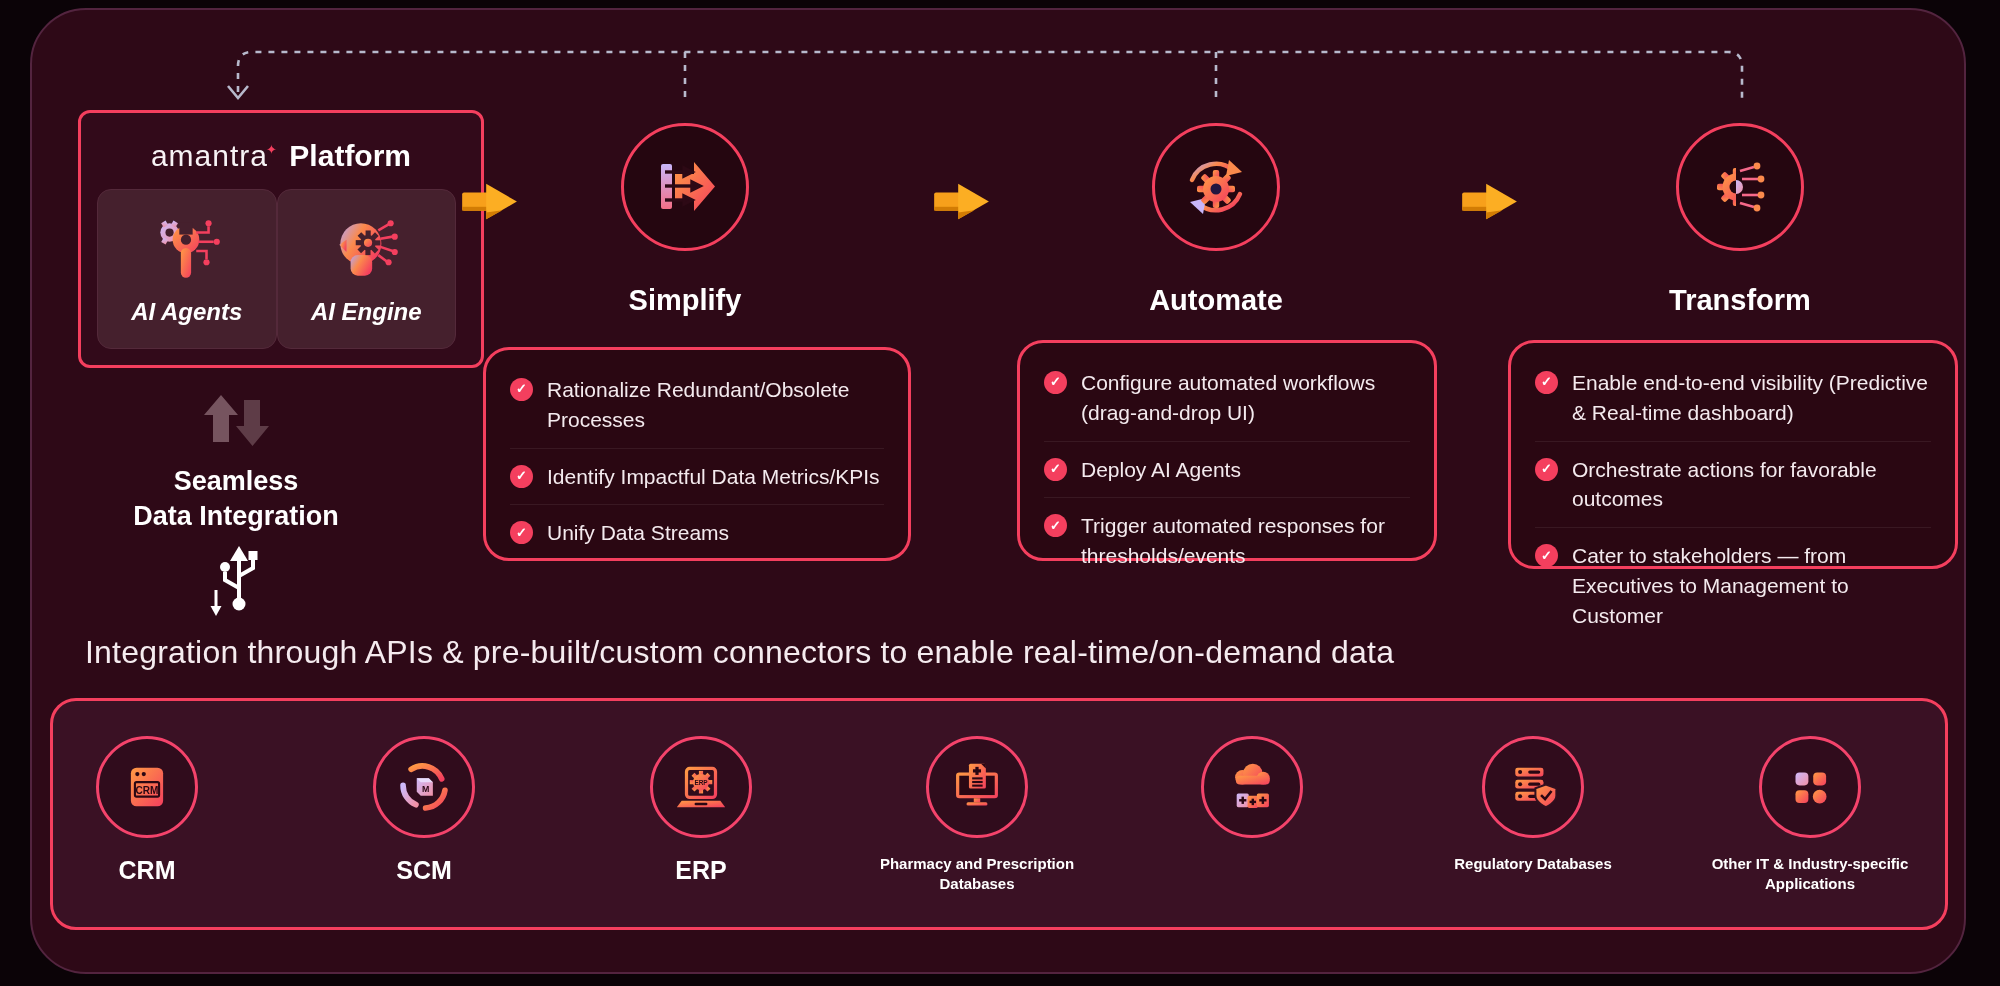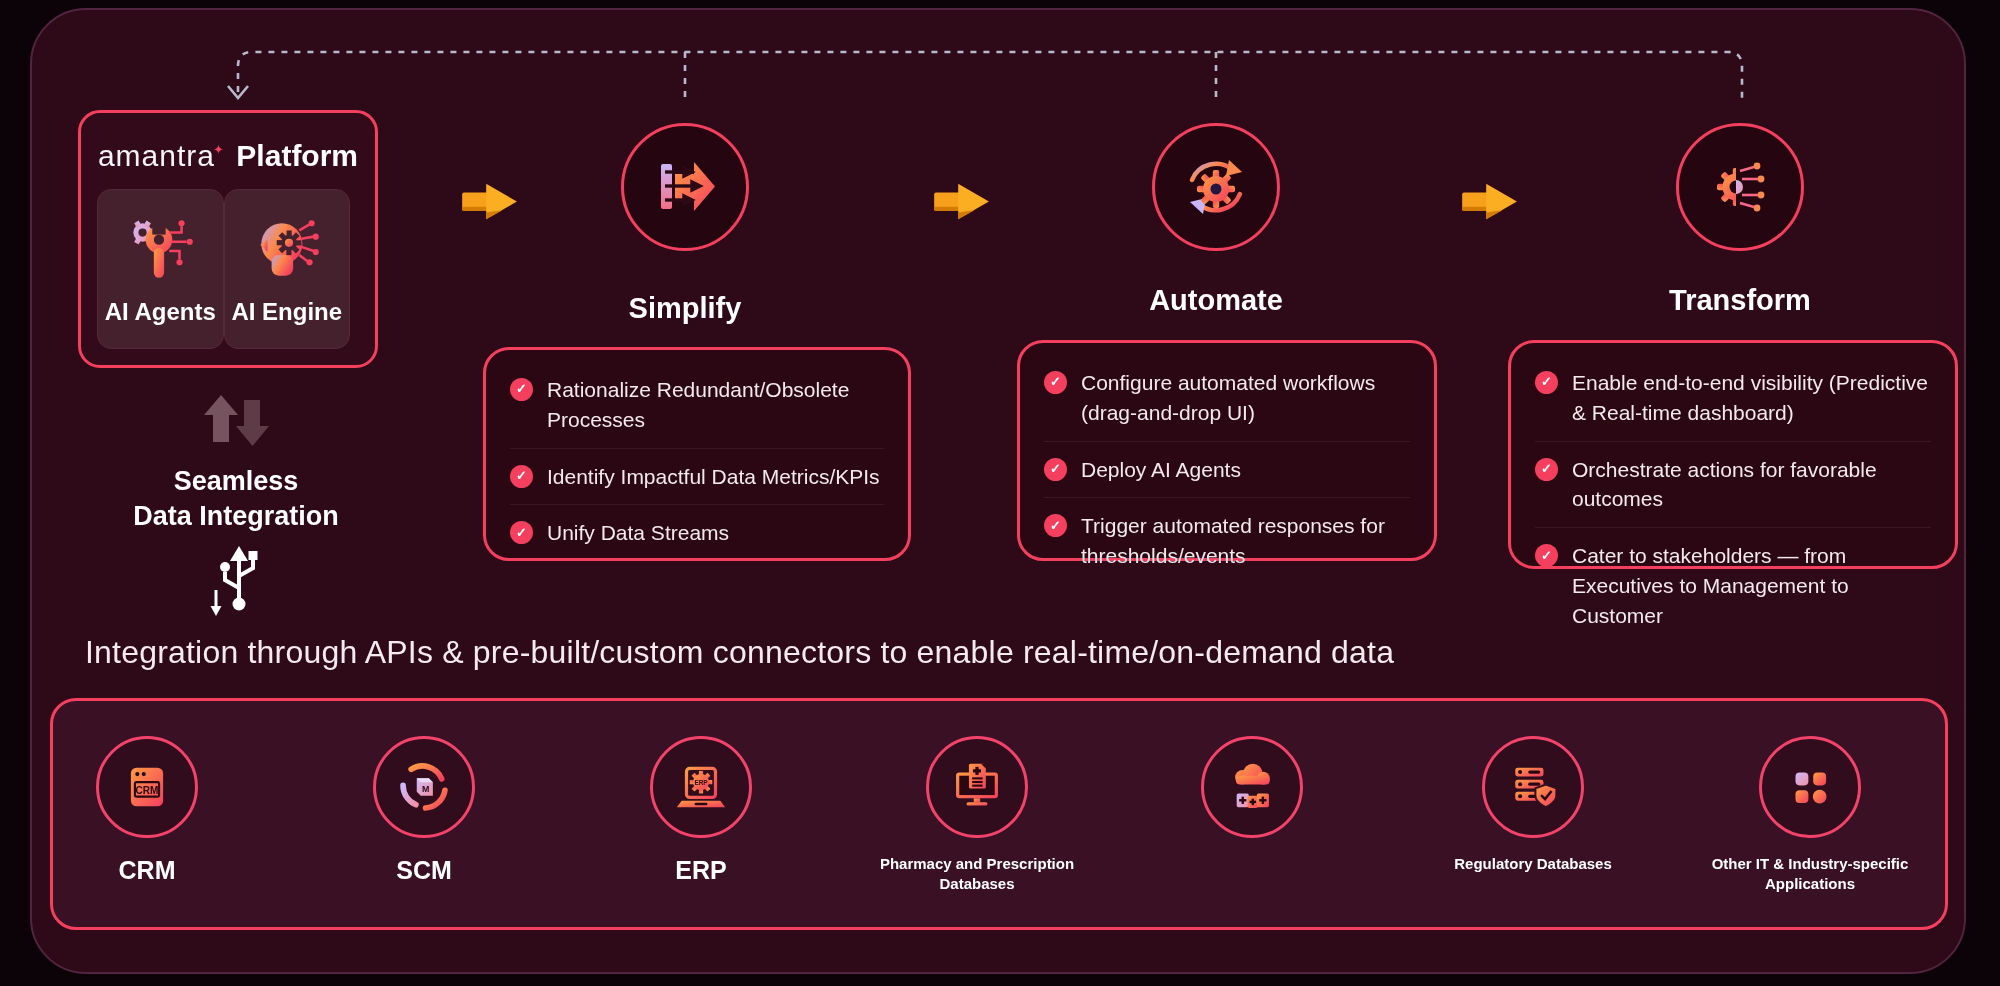--- a/index.html
+++ b/index.html
@@ -5,27 +5,27 @@
   html,body{margin:0;padding:0;background:#0b0307;}
   .stage{position:relative;width:2000px;height:986px;font-family:"Liberation Sans",sans-serif;overflow:hidden;}
   .frame{position:absolute;left:30px;top:8px;width:1936px;height:966px;border-radius:56px;
          background:#2e0917;border:2px solid #53243f;box-sizing:border-box;}
   svg{display:block;}
 
   
   .connector{position:absolute;left:0;top:0;pointer-events:none;}
 
   
-  .platform-box{position:absolute;left:78px;top:110px;width:300px;height:258px;background:#320a1a;
-    border:3px solid #f43f5e;border-radius:22px;box-sizing:border-box;}
+  .platform-box{position:absolute;left:78px;top:110px;width:406px;height:258px;background:#320a1a;
+    border:3px solid #f43f5e;border-radius:12px;box-sizing:border-box;}
   .platform-title{position:absolute;top:26px;left:0;right:0;text-align:center;color:#fff;white-space:nowrap;}
   .logo{font-size:30px;font-weight:400;letter-spacing:1px;color:#f7f3f5;}
   .spark{font-size:13px;color:#f43f5e;position:relative;top:-12px;left:-2px;}
   .ptitle{font-size:30px;font-weight:700;margin-left:6px;}
-  .pcards{position:absolute;left:16px;right:25px;bottom:16px;display:flex;gap:0;}
+  .pcards{position:absolute;left:16px;right:25px;bottom:16px;display:flex;gap:0;font-style:italic;}
   .pcard{flex:1;height:158px;background:#45202d;border:1px solid #54293a;border-radius:14px;
     display:flex;flex-direction:column;align-items:center;justify-content:center;gap:8px;}
   .pcard-label{font-size:24px;font-weight:700;color:#fff;}
 
   
   .updown{position:absolute;left:194px;top:388px;}
   .seamless{position:absolute;left:86px;top:464px;width:300px;text-align:center;color:#fff;
     font-size:27px;font-weight:700;line-height:1.3;}
   .usb{position:absolute;left:208px;top:540px;}
   .api-sentence{position:absolute;left:85px;top:634px;font-size:32px;color:#f5ebef;letter-spacing:.2px;}
@@ -260,21 +260,21 @@
       </g>
       <g fill="#fb8a4c">
         <circle cx="55" cy="17" r="3.4"></circle>
           <circle cx="59" cy="30" r="3.4"></circle>
         <circle cx="59" cy="46" r="3.4"></circle>
           <circle cx="55" cy="59" r="3.4"></circle>
       </g>
     </svg>
   </div>
 
-  <div class="stage-label" style="left:535px;top:292px">Simplify</div>
+  <div class="stage-label" style="left:535px;top:284px">Simplify</div>
   <div class="stage-label" style="left:1066px;top:284px">Automate</div>
   <div class="stage-label" style="left:1590px;top:284px">Transform</div>
 
   <div class="bcard" style="left:483px;top:347px;width:428px;height:214px">
     <ul>
       <li>
           <span class="check">✓</span>
           <span>Rationalize Redundant/Obsolete Processes</span>
         </li>
       <li>

